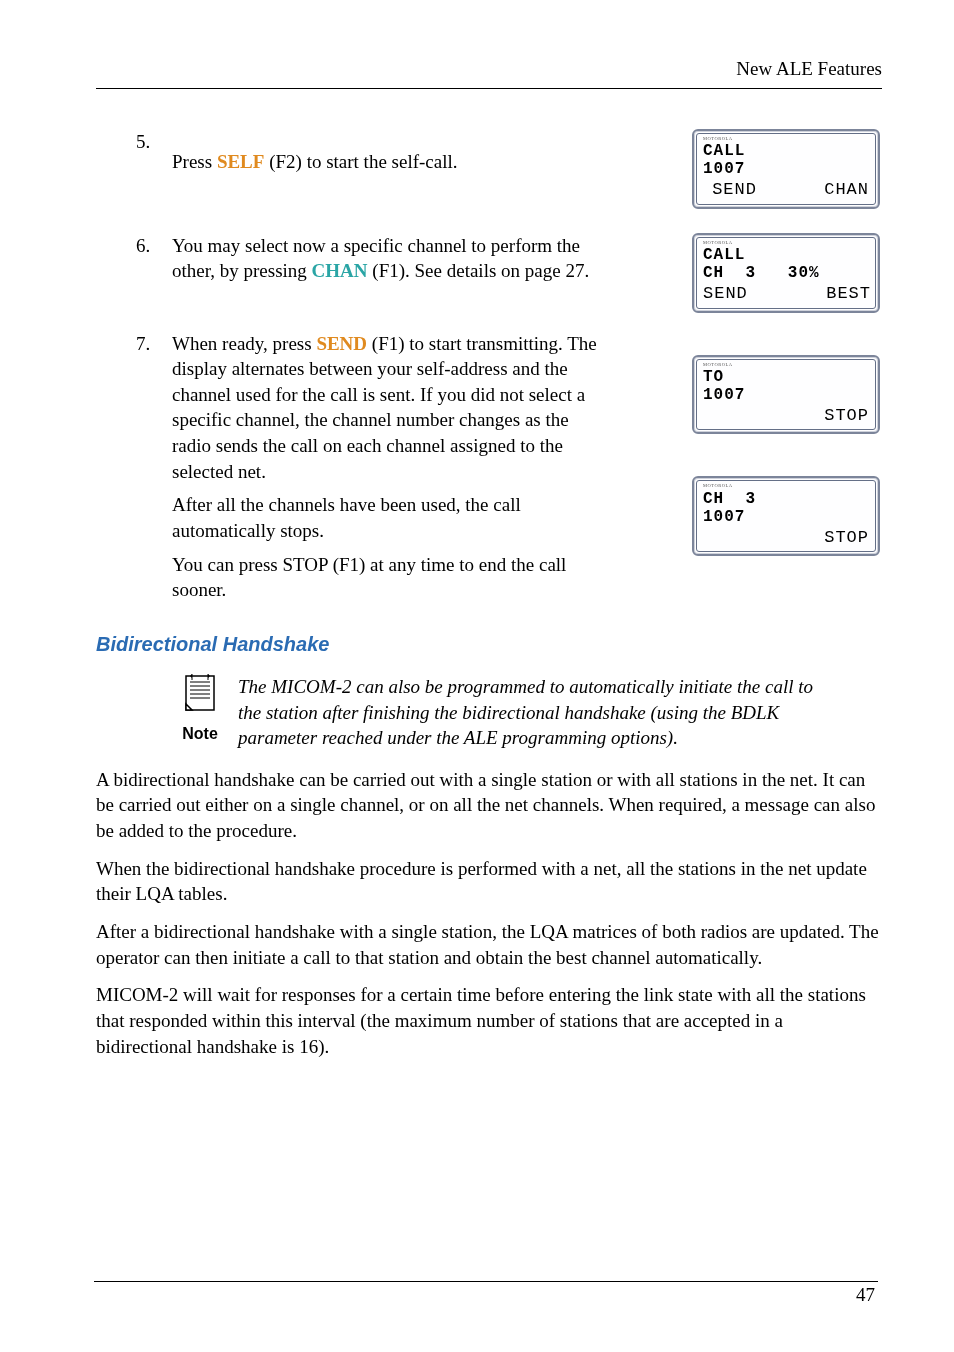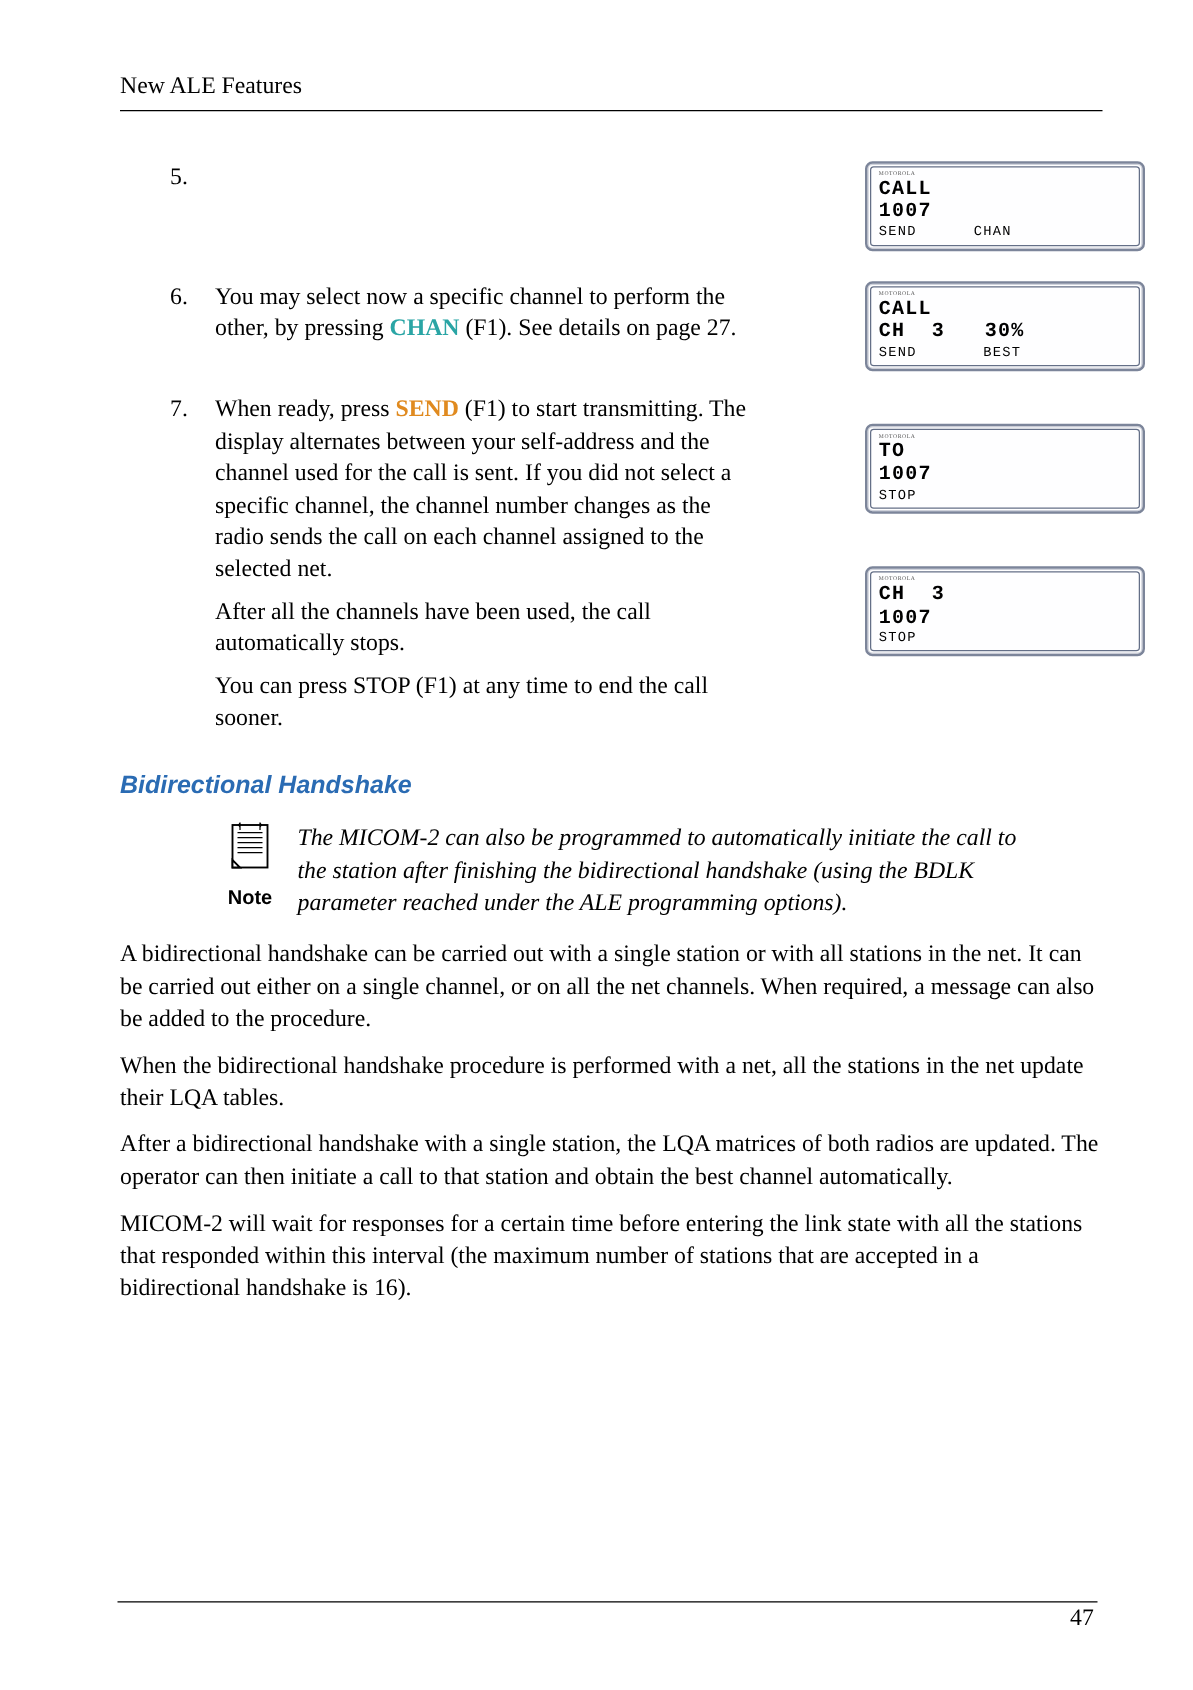--- a/index.html
+++ b/index.html
@@ -12,21 +12,21 @@
     color: #000;
   }
   .page {
     width: 954px;
     height: 1352px;
     box-sizing: border-box;
     padding: 56px 72px 30px 96px;
     position: relative;
   }
   .header-line {
-    text-align: left;
+    text-align: right;
     font-size: 19px;
     padding-bottom: 6px;
     border-bottom: 1px solid #000;
     margin-bottom: 40px;
   }
   .content {
     display: flex;
     flex-direction: column;
   }
   .step-row {
@@ -47,21 +47,21 @@
   }
   .step-text p {
     margin: 0 0 8px 0;
   }
   .lcd-col {
     width: 190px;
     flex-shrink: 0;
     margin-left: auto;
   }
   .lcd {
-    width: 224px;
+    width: 188px;
     box-sizing: border-box;
     border: 2px solid #7c859a;
     border-radius: 6px;
     padding: 2px 2px 2px 2px;
     margin-bottom: 14px;
     background: #fefeff;
     box-shadow: inset 0 0 0 1px #cfd2db;
   }
   .lcd-inner {
     border: 1px solid #646f87;
@@ -77,25 +77,26 @@
   .lcd-line {
     font-family: "Courier New", monospace;
     font-size: 16px;
     font-weight: bold;
     letter-spacing: 1px;
     white-space: pre;
     line-height: 1.15;
   }
   .lcd-soft {
     font-family: "Courier New", monospace;
-    font-size: 11px;
+    font-size: 17px;
     letter-spacing: 1px;
     white-space: pre;
     line-height: 1.3;
     margin-top: 1px;
+    text-align: right;
   }
   .key-orange { color: #e08a1f; font-weight: bold; }
   .key-teal { color: #2aa5a5; font-weight: bold; }
   .section-head {
     color: #2a6bb3;
     font-family: Arial, Helvetica, sans-serif;
     font-weight: bold;
     font-style: italic;
     font-size: 20px;
     margin-top: 10px;
@@ -148,20 +149,25 @@
 </head>
 <body>
 
 <div class="page">
   <div class="header-line">New ALE Features</div>
 
   <div class="content">
 
     <div class="step-row">
       <div class="step-num">5.</div>
+      <div class="step-text">
+        <p style="margin-top:20px">
+          <span>Press </span><span class="key-orange">SELF</span><span> (F2) to start the self-call.</span>
+        </p>
+      </div>
       <div class="lcd-col">
         <div class="lcd">
           <div class="lcd-inner">
             <div class="lcd-brand">MOTOROLA</div>
             <div class="lcd-line">CALL</div>
             <div class="lcd-line">1007</div>
             <div class="lcd-soft">SEND      CHAN</div>
           </div>
         </div>
       </div>

